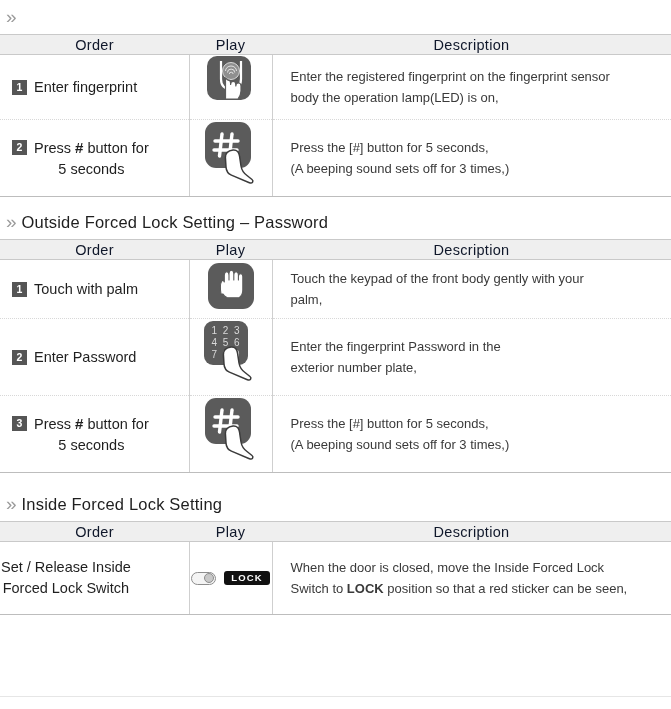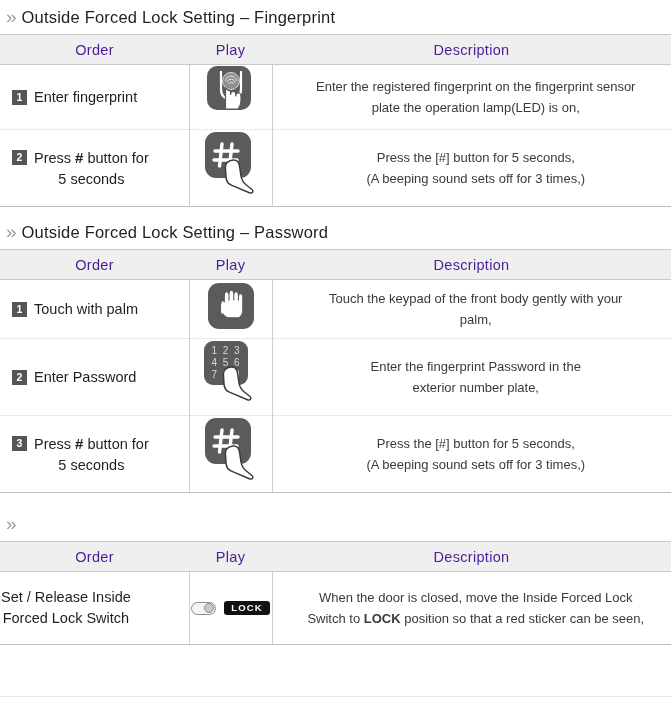--- a/index.html
+++ b/index.html
@@ -39,34 +39,34 @@
   
   .tbl { width: 671px; border-collapse: collapse; table-layout: fixed; }
   .tbl col.c-order { width: 189px; }
   .tbl col.c-play  { width:  83px; }
   .tbl col.c-desc  { width: 399px; }
 
   .tbl thead th {
     background: #efefef;
     font-weight: 400;
     font-size: 14.5px;
-    color: #4c1d95;
-    height: 30px;
+    color: #0f172a;
+    height: 20px;
     border-top: 1px solid #c9c9c9;
     border-bottom: 1px solid #c9c9c9;
     text-align: center;
     letter-spacing: .3px;
   }
   .tbl tbody td {
     border-bottom: 1px dotted #d8d8d8;
     vertical-align: middle;
     padding: 0;
   }
   .tbl tbody tr:last-child td { border-bottom: 1px solid #bdbdbd; }
-  .tbl tbody td.play, .tbl tbody td.desc { border-left: 1px solid #cfcfcf; text-align: center; }
+  .tbl tbody td.play, .tbl tbody td.desc { border-left: 1px solid #cfcfcf; }
   .tbl tbody td.play { text-align: center; }
 
   .order-cell {
     display: flex;
     align-items: center;
     gap: 7px;
     padding: 6px 8px 6px 12px;
     font-size: 14.5px;
     line-height: 21px;
   }
@@ -157,21 +157,20 @@
   .spacer8 { height: 8px; }
   .spacer14 { height: 14px; }
 </style>
 </head>
 <body>
 
 <div class="page">
 
   <div class="section-head">
     <span class="chev">»</span>
-    <span class="section-title">Outside Forced Lock Setting – Fingerprint</span>
   </div>
 
   <table class="tbl">
     <colgroup>
         <col class="c-order">
         <col class="c-play">
         <col class="c-desc">
       </colgroup>
     <thead>
       <tr>
@@ -197,21 +196,21 @@
               <path d="M20.5 16 a5.5 5 0 0 1 11 0" fill="none" stroke="#e3e3e3" stroke-width="1"></path>
               <path d="M22.5 17.5 a3.6 3.4 0 0 1 7.2 0" fill="none" stroke="#e3e3e3" stroke-width="1"></path>
               <path d="M24.3 19 a1.9 1.8 0 0 1 3.8 0" fill="none" stroke="#e3e3e3" stroke-width="1"></path>
               <path d="M20.5 23 L20.5 44 L33 44 q3 -4 3 -8 l0 -5 q0 -3 -2.6 -3 q-2.6 0 -2.6 3 l0 -1.6 q0 -3 -2.6 -3 q-2.6 0 -2.6 3 l0 -1.4 q0 -2.8 -2.5 -2.8 z" fill="#ffffff" stroke="#5b5b5b" stroke-width="1.2" stroke-linejoin="round"></path>
             </svg>
           </span>
         </td>
         <td class="desc">
           <div class="desc-cell">
             <div>Enter the registered fingerprint on the fingerprint sensor</div>
-            <div>plate the operation lamp(LED) is on,</div>
+            <div>body the operation lamp(LED) is on,</div>
           </div>
         </td>
       </tr>
       <tr>
         <td>
           <div class="order-cell">
             <span class="badge">2</span>
             <span class="order-text"><span>Press </span><span class="hashglyph">#</span><span> button for</span><br><span>5 seconds</span></span>
           </div>
         </td>
@@ -344,20 +343,21 @@
           </div>
         </td>
       </tr>
     </tbody>
   </table>
 
   <div class="spacer14"></div>
 
   <div class="section-head">
     <span class="chev">»</span>
+    <span class="section-title">Inside Forced Lock Setting</span>
   </div>
 
   <table class="tbl">
     <colgroup>
         <col class="c-order">
         <col class="c-play">
         <col class="c-desc">
       </colgroup>
     <thead>
       <tr>

